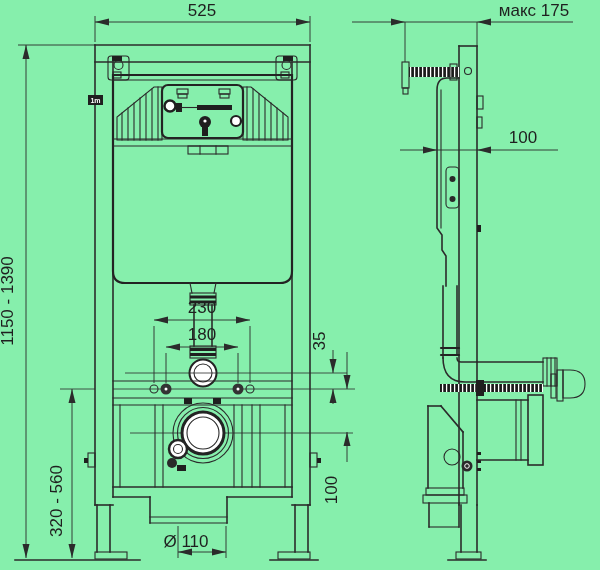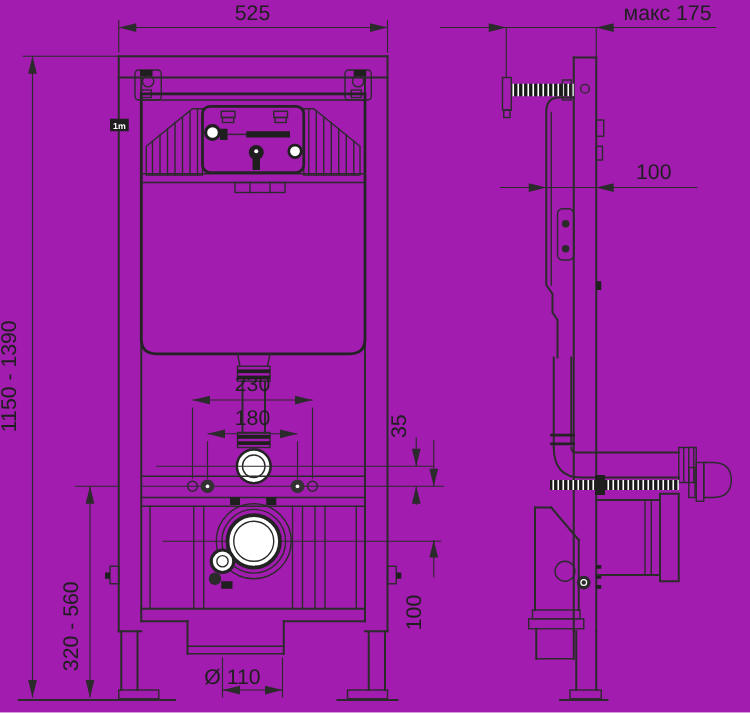--- a/index.html
+++ b/index.html
@@ -1,16 +1,16 @@
 <!DOCTYPE html>
 <html><head>
 <meta charset="utf-8">
 <style>
   html,body{margin:0;padding:0;background:#ffffff;}
-  .stage{width:600px;height:570px;background:#a21caf;position:relative;font-family:"Liberation Sans",sans-serif;}
+  .stage{width:600px;height:570px;background:#86efac;position:relative;font-family:"Liberation Sans",sans-serif;}
   svg{display:block;}
   .ln{stroke:#2b2b2b;fill:none;stroke-width:1.6;stroke-linecap:square;}
   .ln-thin{stroke:#2b2b2b;fill:none;stroke-width:1.1;stroke-linecap:square;}
   .ln-bold{stroke:#232323;fill:none;stroke-width:2.2;stroke-linecap:round;}
   .dim{stroke:#2b2b2b;fill:none;stroke-width:0.9;}
   .cl{stroke:#2b2b2b;fill:none;stroke-width:0.8;}
   .arr{fill:#2b2b2b;stroke:none;}
   .dk{fill:#1f1f1f;stroke:none;}
   .dimtext{font-size:17px;fill:#1f1f1f;font-family:"Liberation Sans",sans-serif;}
   .tinytext{font-size:7px;fill:#ffffff;font-weight:bold;font-family:"Liberation Sans",sans-serif;}

